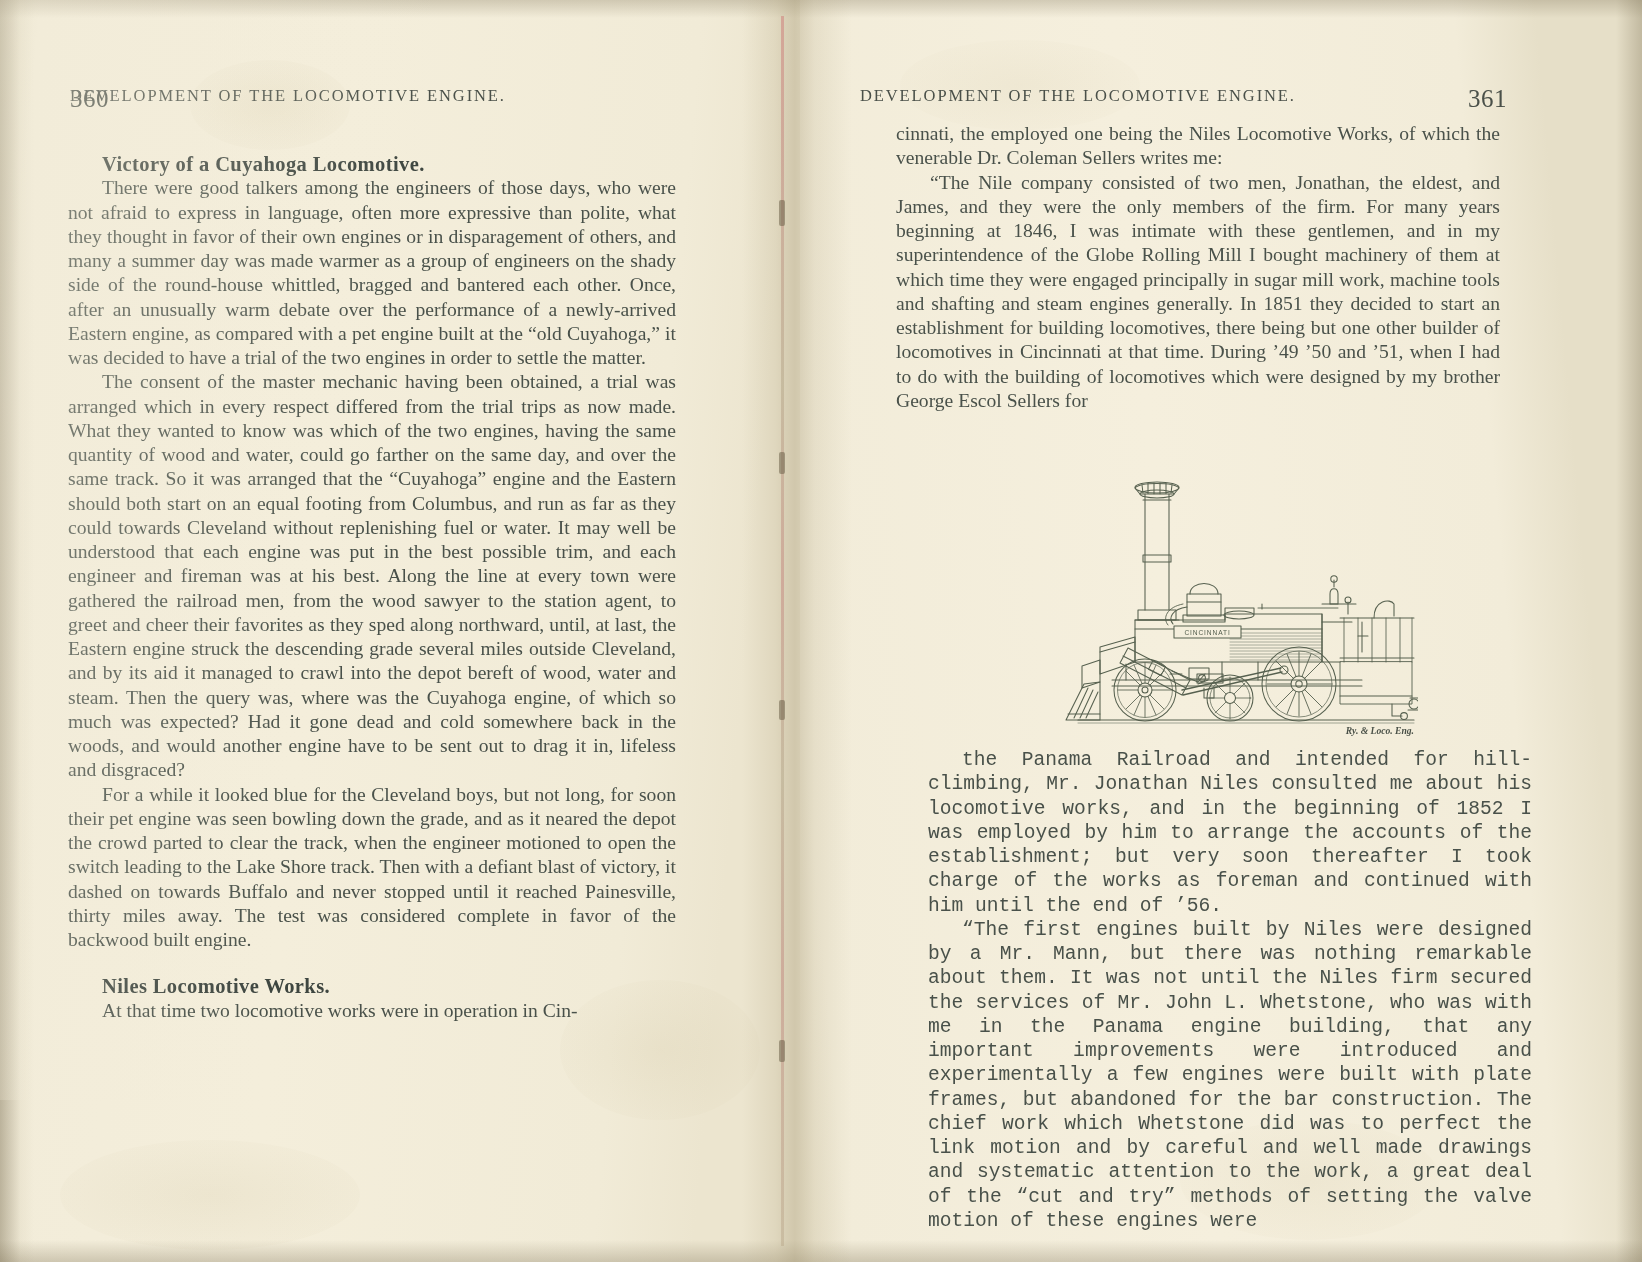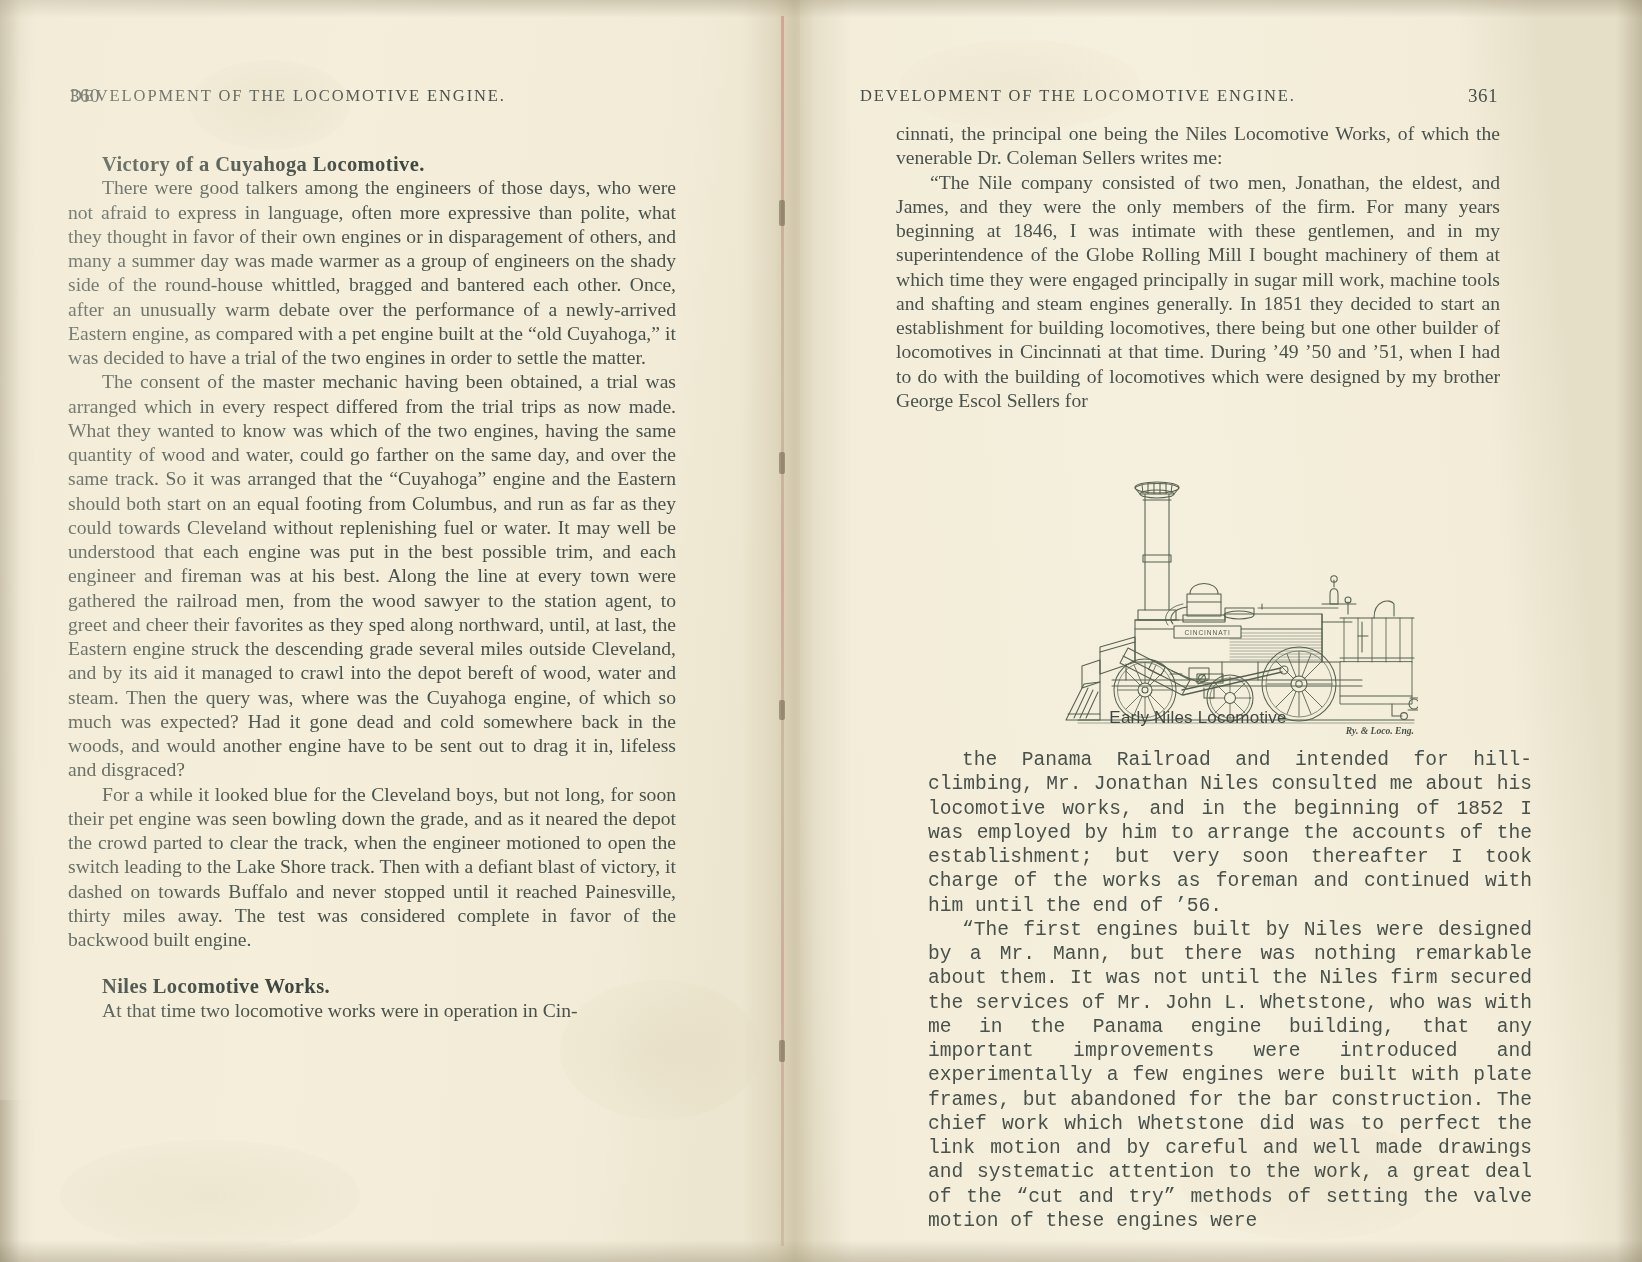--- a/index.html
+++ b/index.html
@@ -112,21 +112,21 @@
     letter-spacing: 1.9px;
     white-space: nowrap;
   }
   #page-360 .running-head { left: 70px; width: 610px; }
   #page-361 .running-head { left: 0px;  width: 640px; }
 
   .folio {
     position: absolute;
     top: 85px;
     color: #4a5049;
-    font-size: 19px;
+    font-size: 25px;
     font-family: "Liberation Serif", serif;
     letter-spacing: 0.5px;
   }
   #folio-360 { left: 70px; }
   #folio-361 { left: 608px; }
 
   .head-title { color: #4a5049; }
 
   
   .col {
@@ -241,21 +241,21 @@
   <div class="page" id="page-361">
 
     <div class="running-head">
       <span class="head-title">DEVELOPMENT OF THE LOCOMOTIVE ENGINE.</span>
     </div>
 
     <div class="folio" id="folio-361">361</div>
   </div>
 
   <div class="col" id="col-right-top">
-    <p class="noindent">cinnati, the principal one being the Niles Locomotive Works, of which the venerable Dr. Coleman Sellers writes me:</p>
+    <p class="noindent">cinnati, the employed one being the Niles Locomotive Works, of which the venerable Dr. Coleman Sellers writes me:</p>
     <p>“The Nile company consisted of two men, Jonathan, the eldest, and James, and they were the only members of the firm. For many years beginning at 1846, I was intimate with these gentlemen, and in my superintendence of the Globe Rolling Mill I bought machinery of them at which time they were engaged principally in sugar mill work, machine tools and shafting and steam engines generally. In 1851 they decided to start an establishment for building locomotives, there being but one other builder of locomotives in Cincinnati at that time. During ’49 ’50 and ’51, when I had to do with the building of locomotives which were designed by my brother George Escol Sellers for</p>
   </div>
 
   <div id="figure">
     <svg width="396" height="288" viewBox="0 0 396 288" xmlns="http://www.w3.org/2000/svg" fill="none" stroke="#56604f" stroke-width="1.05" stroke-linecap="round" stroke-linejoin="round">
 
       <line x1="56" y1="268" x2="392" y2="268" stroke-width="1.2"></line>
       <line x1="56" y1="271" x2="392" y2="271" stroke-width="0.7" stroke="#7c8472"></line>
 
       <g>
@@ -445,20 +445,19 @@
         <circle cx="382" cy="264" r="3.4"></circle>
       </g>
 
       <path d="M236 156 L316 156" stroke-width="0.9"></path>
       <path d="M240 152 L240 157"></path>
 
       <text x="392" y="282" text-anchor="end" font-family="'Liberation Serif', serif" font-style="italic" font-weight="bold" font-size="9.6" fill="#4a5148" stroke="none">Ry. &amp; Loco. Eng.</text>
     </svg>
   </div>
 
-  <div id="fig-caption">Early Niles Locomotive</div>
 
   <div class="col" id="col-right-bottom">
     <p>the Panama Railroad and intended for hill-climbing, Mr. Jonathan Niles consulted me about his locomotive works, and in the beginning of 1852 I was employed by him to arrange the accounts of the establishment; but very soon thereafter I took charge of the works as foreman and continued with him until the end of ’56.</p>
     <p>“The first engines built by Niles were designed by a Mr. Mann, but there was nothing remarkable about them. It was not until the Niles firm secured the services of Mr. John L. Whetstone, who was with me in the Panama engine building, that any important  improvements were introduced and experimentally a few engines were built with plate frames, but abandoned for the bar construction. The chief work which Whetstone did was to perfect the link motion and by careful and well made drawings and systematic attention to the work, a great deal of the “cut and try” methods of setting the valve motion of these engines were</p>
   </div>
 
 </div>
 
 </body></html>

